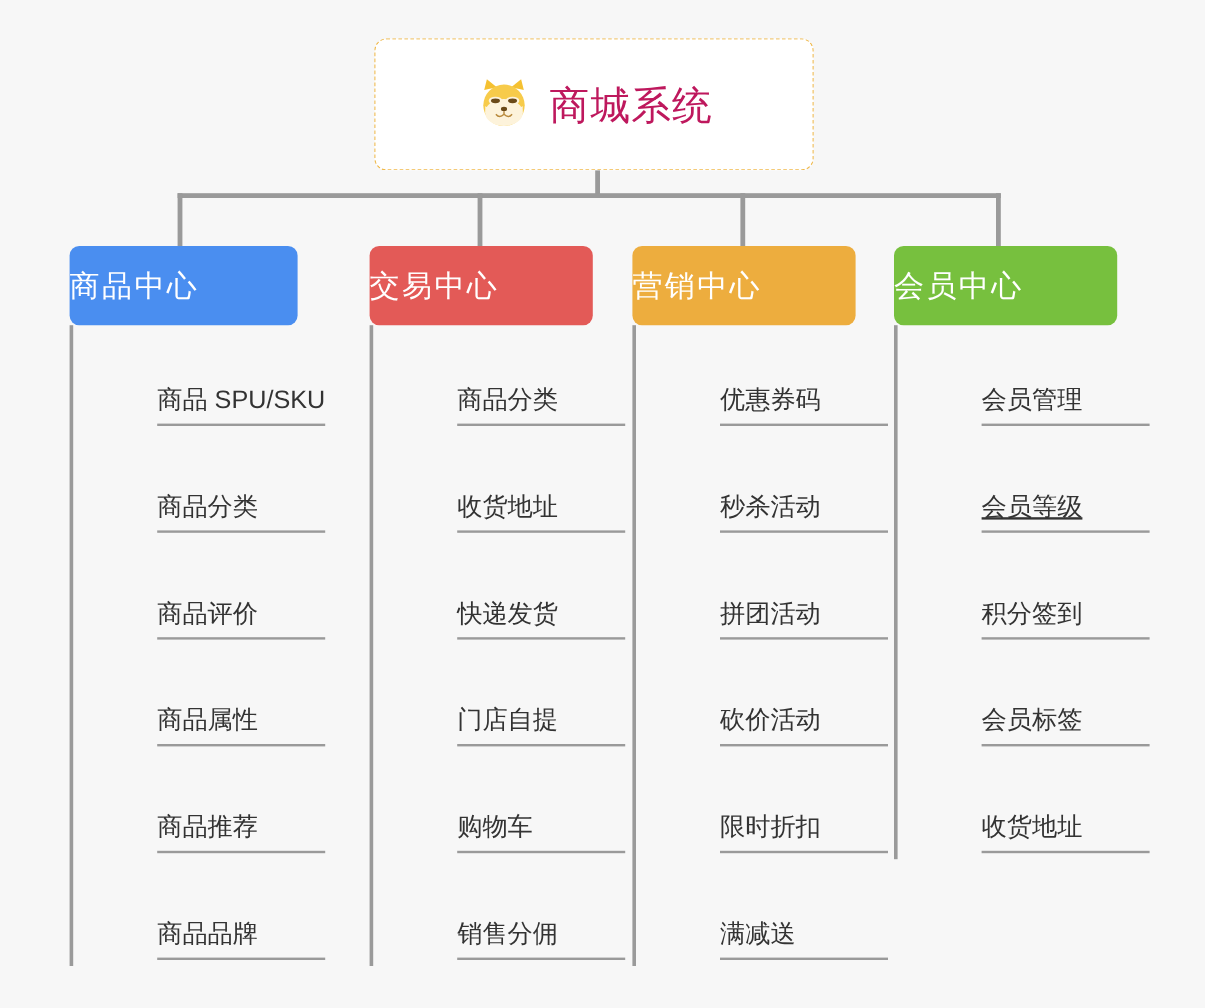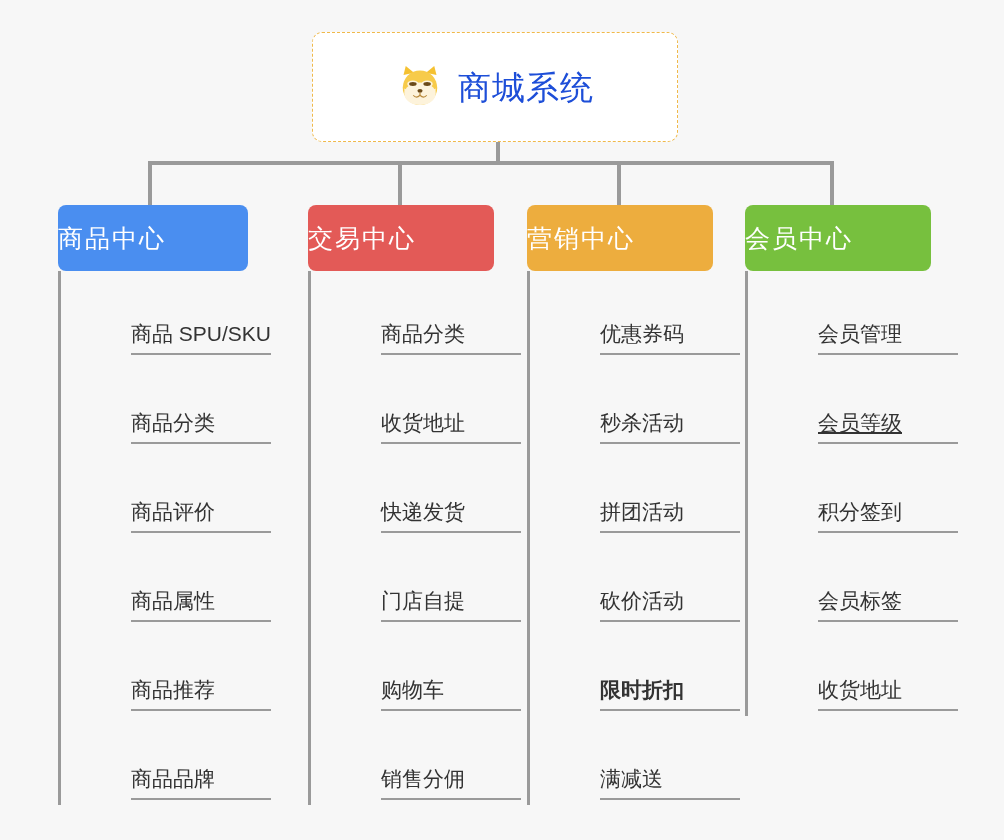--- a/index.html
+++ b/index.html
@@ -114,21 +114,21 @@
         <ellipse cx="22.5" cy="28" rx="5" ry="2.6" fill="#6b4a18"></ellipse>
         <ellipse cx="41.5" cy="28" rx="5" ry="2.6" fill="#6b4a18"></ellipse>
 
         <ellipse cx="32" cy="37" rx="3.4" ry="2.5" fill="#6b4a18"></ellipse>
 
         <path d="M32 39.5 L32 43" stroke="#b98a3c" stroke-width="1.6" fill="none"></path>
         <path d="M32 43 q-5 5 -9 0" stroke="#b98a3c" stroke-width="1.6" fill="none"></path>
         <path d="M32 43 q5 5 9 0" stroke="#b98a3c" stroke-width="1.6" fill="none"></path>
       </svg>
     </span>
-    <span class="root-title" style="color: #1d4ed8;">商城系统</span>
+    <span class="root-title" style="color: #be185d;">商城系统</span>
   </div>
 
   <div class="conn conn-v-root" style="background: rgb(154, 154, 154);"></div>
   <div class="conn conn-h-bus" style="background: rgb(154, 154, 154);"></div>
   <div class="conn conn-drop" style="left: 148px; background: rgb(154, 154, 154);"></div>
   <div class="conn conn-drop" style="left: 398px; background: rgb(154, 154, 154);"></div>
   <div class="conn conn-drop" style="left: 617px; background: rgb(154, 154, 154);"></div>
   <div class="conn conn-drop" style="left: 830px; background: rgb(154, 154, 154);"></div>
 
   <div class="column" style="left:58px; width:190px;">
@@ -194,21 +194,21 @@
       <div class="item">
           <span class="item-label" style="border-bottom-color: rgb(154, 154, 154);">秒杀活动</span>
         </div>
       <div class="item">
           <span class="item-label" style="border-bottom-color: rgb(154, 154, 154);">拼团活动</span>
         </div>
       <div class="item">
           <span class="item-label" style="border-bottom-color: rgb(154, 154, 154);">砍价活动</span>
         </div>
       <div class="item">
-          <span class="item-label" style="border-bottom-color: rgb(154, 154, 154); font-weight: bold;">限时折扣</span>
+          <span class="item-label" style="border-bottom-color: rgb(154, 154, 154);">限时折扣</span>
         </div>
       <div class="item">
           <span class="item-label" style="border-bottom-color: rgb(154, 154, 154);">满减送</span>
         </div>
     </div>
   </div>
 
   <div class="column" style="left:745px; width:186px;">
     <div class="cat-header" style="background: rgb(119, 192, 62);">
       <span>会员中心</span>

